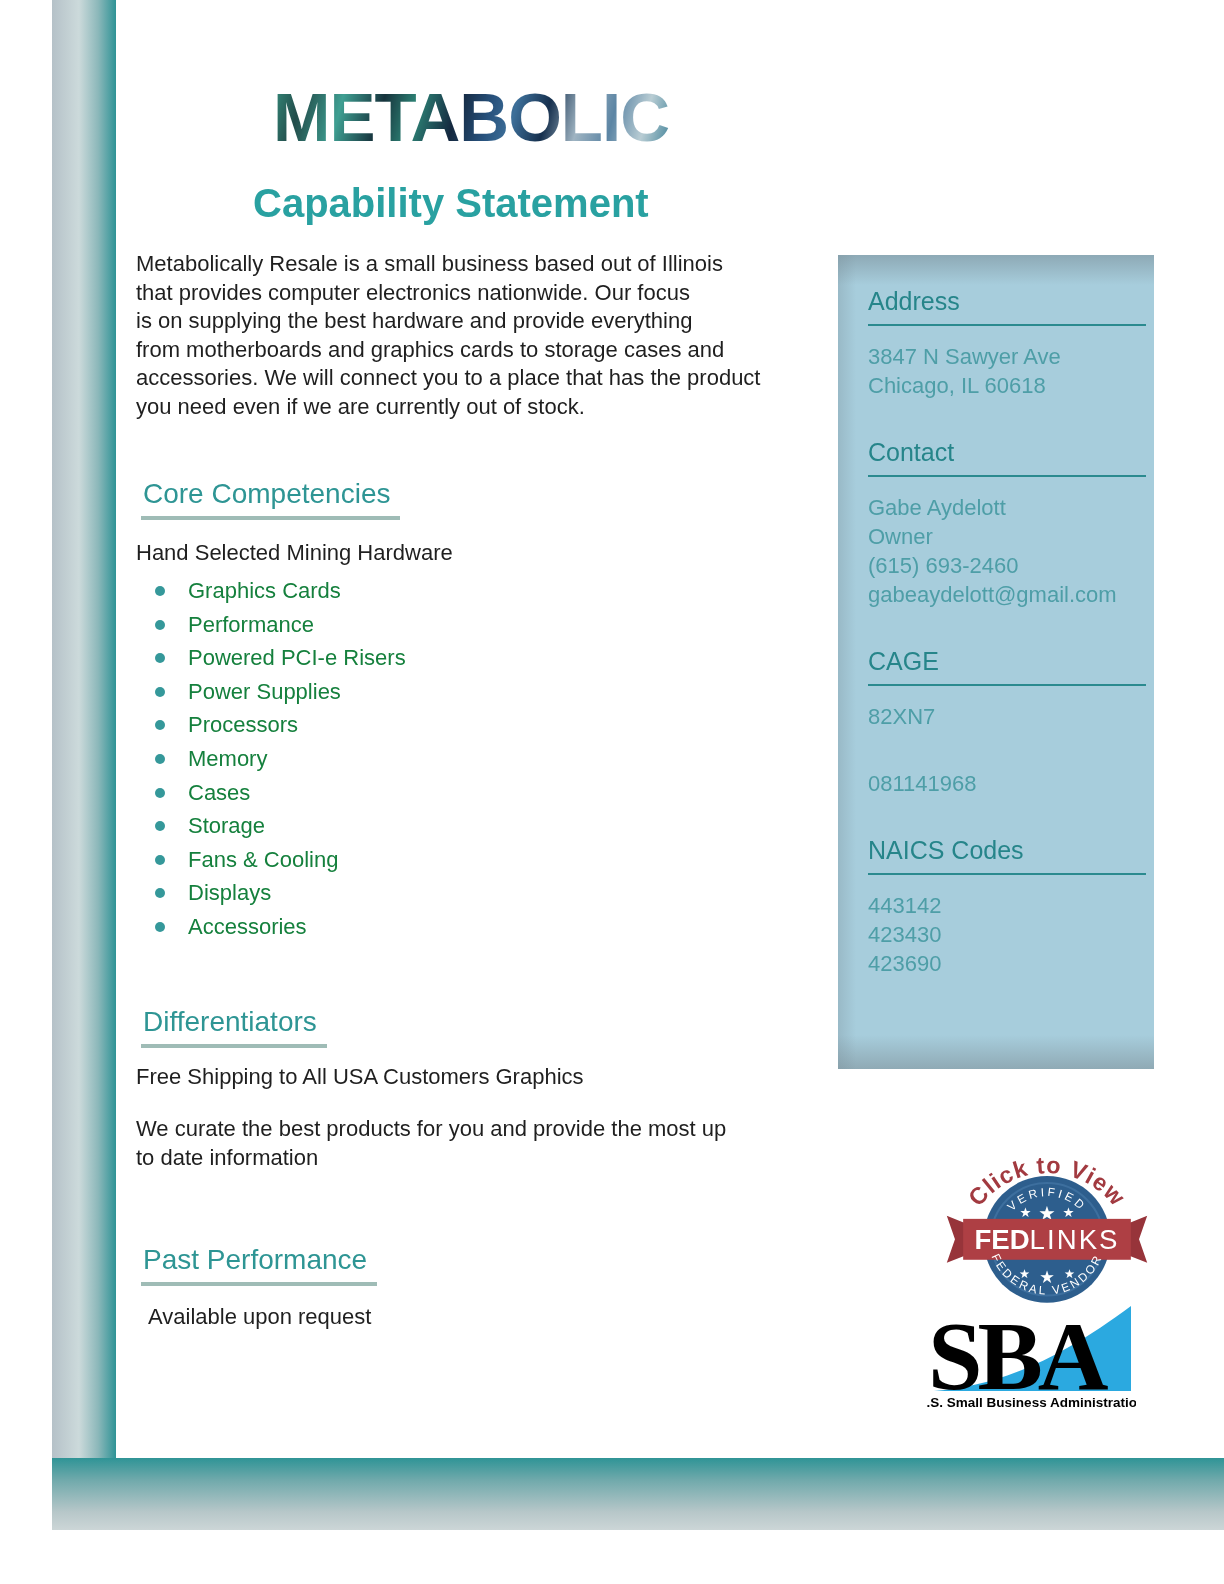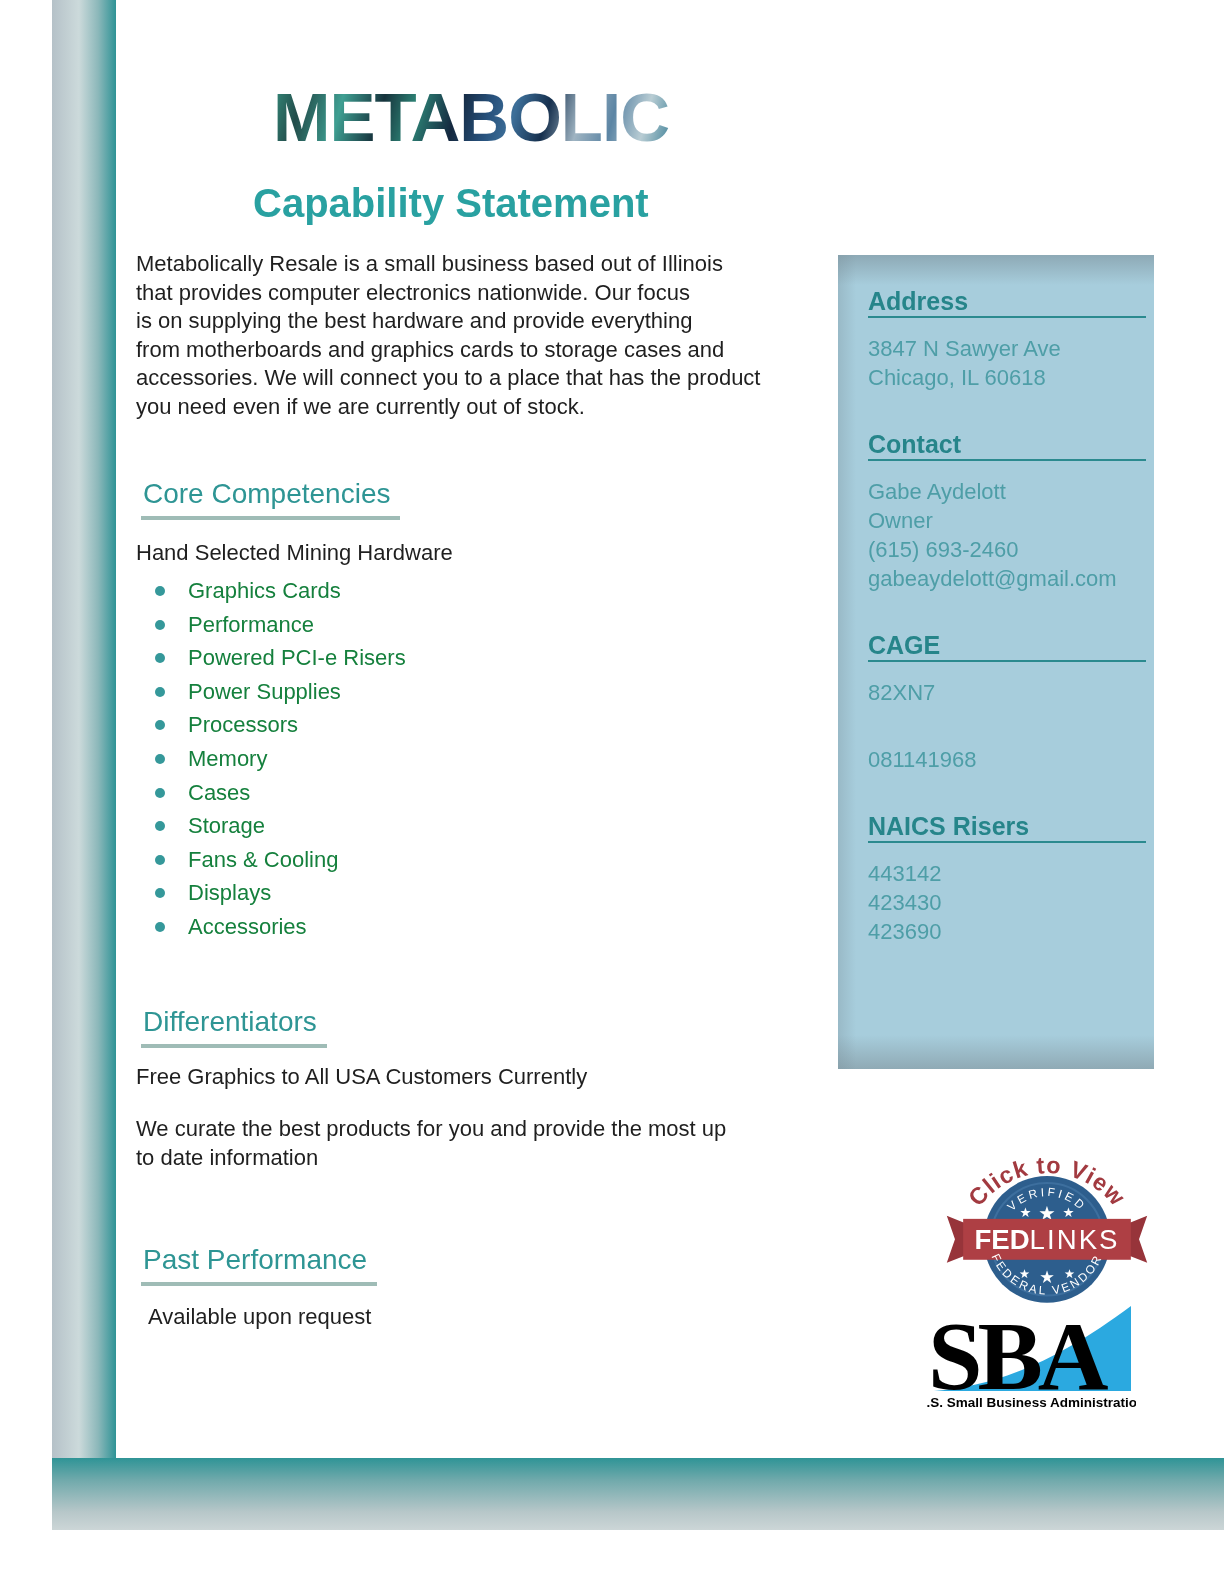--- a/index.html
+++ b/index.html
@@ -74,22 +74,22 @@
     position:absolute; left:838px; top:255px; width:316px; height:814px;
     background:
       linear-gradient(to bottom,rgba(120,140,150,0.55) 0,rgba(120,140,150,0) 30px),
       linear-gradient(to right,rgba(120,140,150,0.30) 0,rgba(120,140,150,0) 18px),
       linear-gradient(to top,rgba(120,135,142,0.50) 0,rgba(120,135,142,0) 34px),
       #a7cddc;
     padding:32px 8px 0 30px;
   }
   .sb-group { margin-bottom:38px; }
   .sb-head {
-    font-size:25px; font-weight:bold; color:#26858a;
-    margin-bottom:16px;
+    font-size:25px; font-weight:normal; color:#26858a;
+    padding-bottom:8px; margin-bottom:16px;
     border-bottom:2px solid #2b8a8f;
   }
   .sb-values {
     font-size:22px; line-height:29px; color:#4e9ea7;
     white-space:pre-line;
   }
 
   
   .fedlinks { position:absolute; left:944px; top:1134px; width:206px; height:182px; cursor:pointer; }
   .sba { position:absolute; left:926px; top:1294px; width:210px; height:118px; }
@@ -126,21 +126,21 @@
     <li>Cases</li>
     <li>Storage</li>
     <li>Fans &amp; Cooling</li>
     <li>Displays</li>
     <li>Accessories</li>
   </ul>
 
   <div class="sec-diff">
     <span class="sec-head">Differentiators</span>
   </div>
-  <div class="diff-line1">Free Graphics to All USA Customers Currently</div>
+  <div class="diff-line1">Free Shipping to All USA Customers Graphics</div>
   <div class="diff-line2">We curate the best products for you and provide the most up
 to date information</div>
 
   <div class="sec-past">
     <span class="sec-head">Past Performance</span>
   </div>
   <div class="past-text">Available upon request</div>
 
   <div class="sidebar">
     <div class="sb-group">
@@ -156,21 +156,21 @@
 gabeaydelott@gmail.com</div>
     </div>
     <div class="sb-group">
       <div class="sb-head">CAGE</div>
       <div class="sb-values">82XN7</div>
     </div>
     <div class="sb-group">
       <div class="sb-values">081141968</div>
     </div>
     <div class="sb-group">
-      <div class="sb-head">NAICS Risers</div>
+      <div class="sb-head">NAICS Codes</div>
       <div class="sb-values">443142
 423430
 423690</div>
     </div>
   </div>
 
   <svg class="fedlinks" viewBox="0 0 200 178" xmlns="http://www.w3.org/2000/svg">
     <defs>
       <path id="arcClick" d="M 22,95 A 82,82 0 0 1 178,95"></path>
       <path id="arcVerified" d="M 58,88 A 46,46 0 0 1 142,88"></path>

